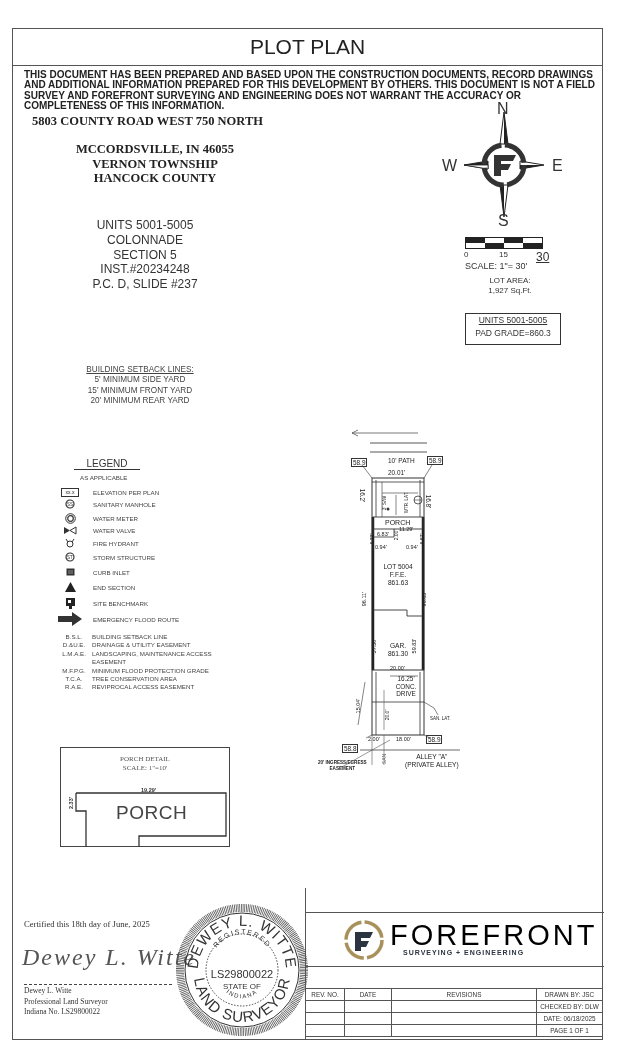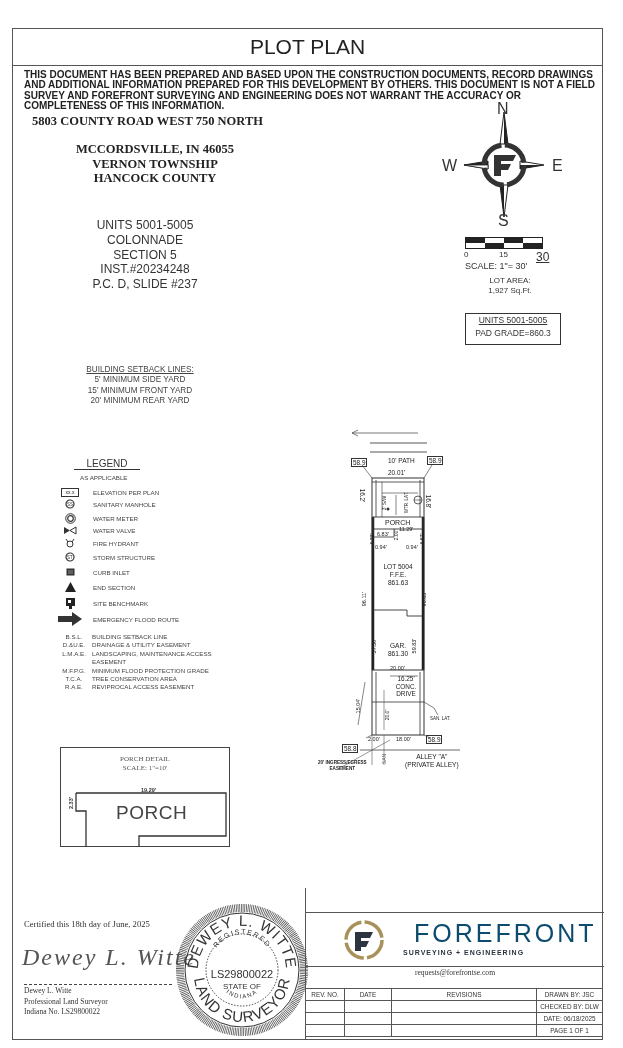--- a/index.html
+++ b/index.html
@@ -353,25 +353,24 @@
   <div class="abs" style="left:0;top:64px;width:132px;text-align:center;font-size:11px;color:#333;">LS29800022</div>
   <div class="abs" style="left:0;top:78px;width:132px;text-align:center;font-size:8px;color:#333;">STATE OF</div>
 </div>
 
 <div class="tb">
   <div class="tb-row" style="top:24px;height:54px;">
     <svg width="44" height="44" viewBox="0 0 44 44" style="position:absolute;left:36px;top:5px;">
       <circle cx="22" cy="22" r="18" fill="none" stroke="#a8915a" stroke-width="3.5" stroke-dasharray="25 3.3"></circle>
       <path d="M13,14 H31 L28,20 H19 V23 H27 L24,29 H19 V33 H13 Z" fill="#2b3440"></path>
     </svg>
-    <div class="abs" style="left:108px;top:6px;font-size:25px;letter-spacing:3px;color:#0c4a6e;">FOREFRONT</div>
+    <div class="abs" style="left:84px;top:6px;font-size:29px;letter-spacing:3px;color:#000000;">FOREFRONT</div>
     <div class="abs" style="left:97px;top:36px;font-size:7px;font-weight:bold;letter-spacing:1px;color:#2b3440;">SURVEYING + ENGINEERING</div>
   </div>
   <div class="tb-row serif" style="top:78px;height:22px;text-align:center;font-size:7.6px;line-height:10px;padding-top:1px;color:#333;">
-    <div>requests@forefrontse.com</div>
   </div>
 </div>
 
 <table class="rev">
   <tbody>
       <tr>
     <td style="width:34px;">REV. NO.</td>
     <td style="width:42px;">DATE</td>
     <td style="width:140px;">REVISIONS</td>
     <td>DRAWN BY: JSC</td>

